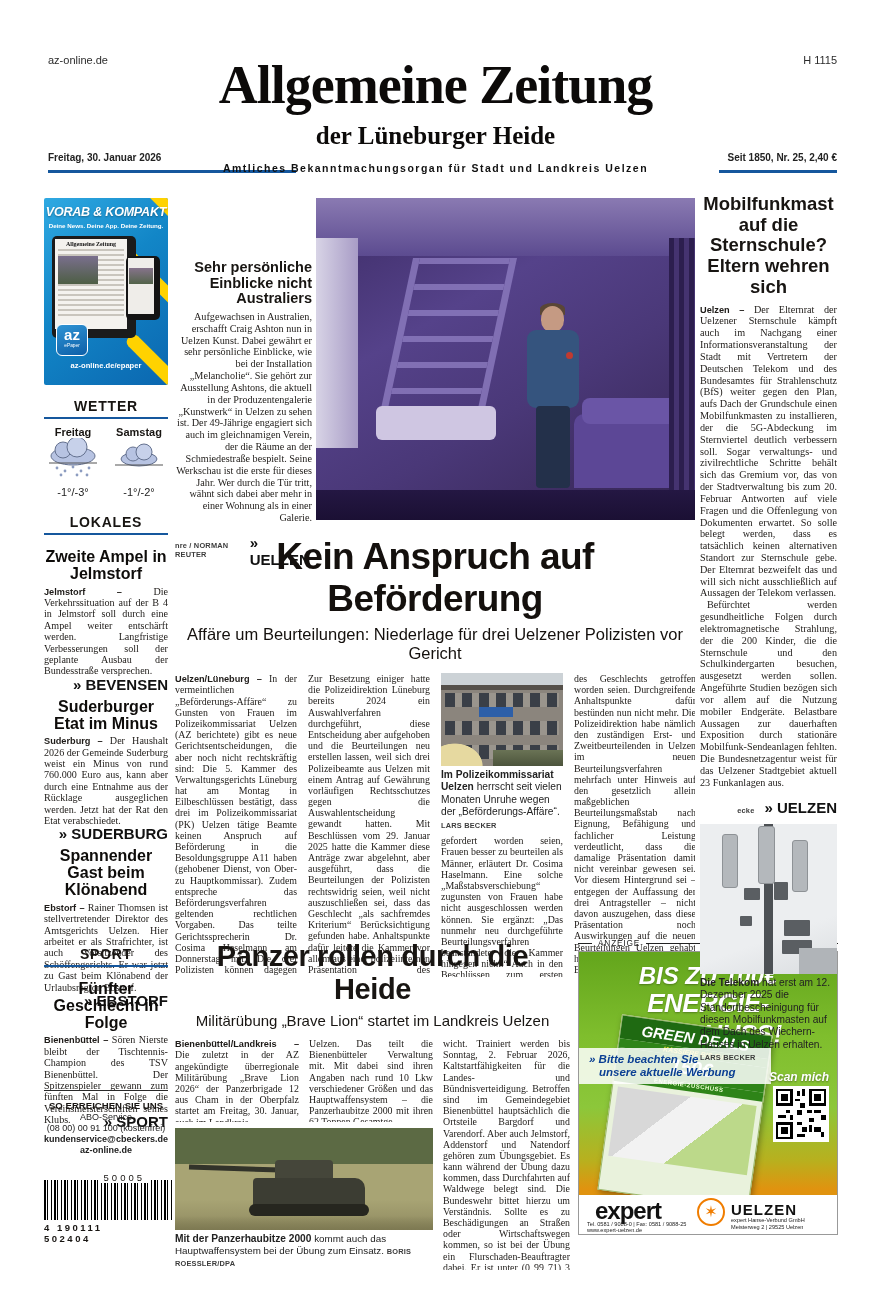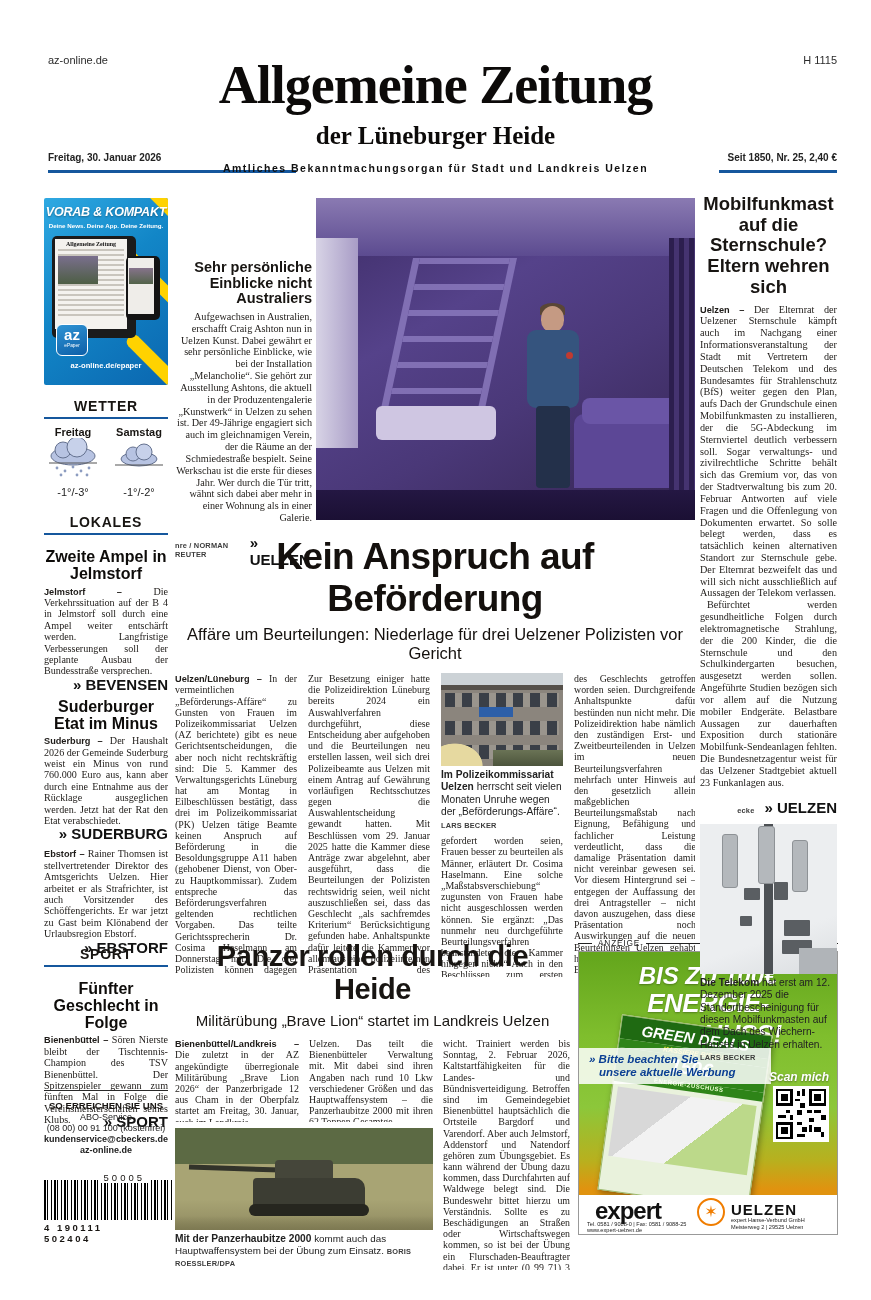--- a/index.html
+++ b/index.html
@@ -255,20 +255,21 @@
     <div class="sec-head">LOKALES</div>
     <div class="brief">
       <h3>Zweite Ampel in Jelmstorf</h3>
       <p class="body-text"><b class="lead-in">Jelmstorf –</b><span> Die Verkehrssituation auf der B 4 in Jelmstorf soll durch eine Ampel weiter entschärft werden. Langfristige Verbesserungen soll der geplante Ausbau der Bundesstraße versprechen.</span><span class="ref">» BEVENSEN</span></p>
     </div>
     <div class="brief" style="margin-top:22px;">
       <h3>Suderburger Etat im Minus</h3>
       <p class="body-text"><b class="lead-in">Suderburg –</b><span> Der Haushalt 2026 der Gemeinde Suderburg weist ein Minus von rund 760.000 Euro aus, kann aber durch eine Entnahme aus der Rücklage ausgeglichen werden. Jetzt hat der Rat den Etat verabschiedet.</span><span class="ref">» SUDERBURG</span></p>
     </div>
     <div class="brief" style="margin-top:22px;">
+      <h3>Spannender Gast beim Klönabend</h3>
       <p class="body-text"><b class="lead-in">Ebstorf –</b><span> Rainer Thomsen ist stellvertretender Direktor des Amtsgerichts Uelzen. Hier arbeitet er als Strafrichter, ist auch Vorsitzender des Schöffengerichts. Er war jetzt zu Gast beim Klönabend der Urlaubsregion Ebstorf.</span><span class="ref">» EBSTORF</span></p>
     </div>
   </div>
 
   <div id="sport" class="abs">
     <div class="sec-head">SPORT</div>
     <div class="brief">
       <h3>Fünfter Geschlecht in Folge</h3>
       <p class="body-text"><b class="lead-in">Bienenbüttel –</b><span> Sören Nierste bleibt der Tischtennis-Champion des TSV Bienenbüttel. Der Spitzenspieler gewann zum fünften Mal in Folge die Vereinsmeisterschaften seines Klubs.</span><span class="ref">» SPORT</span></p>
     </div>

